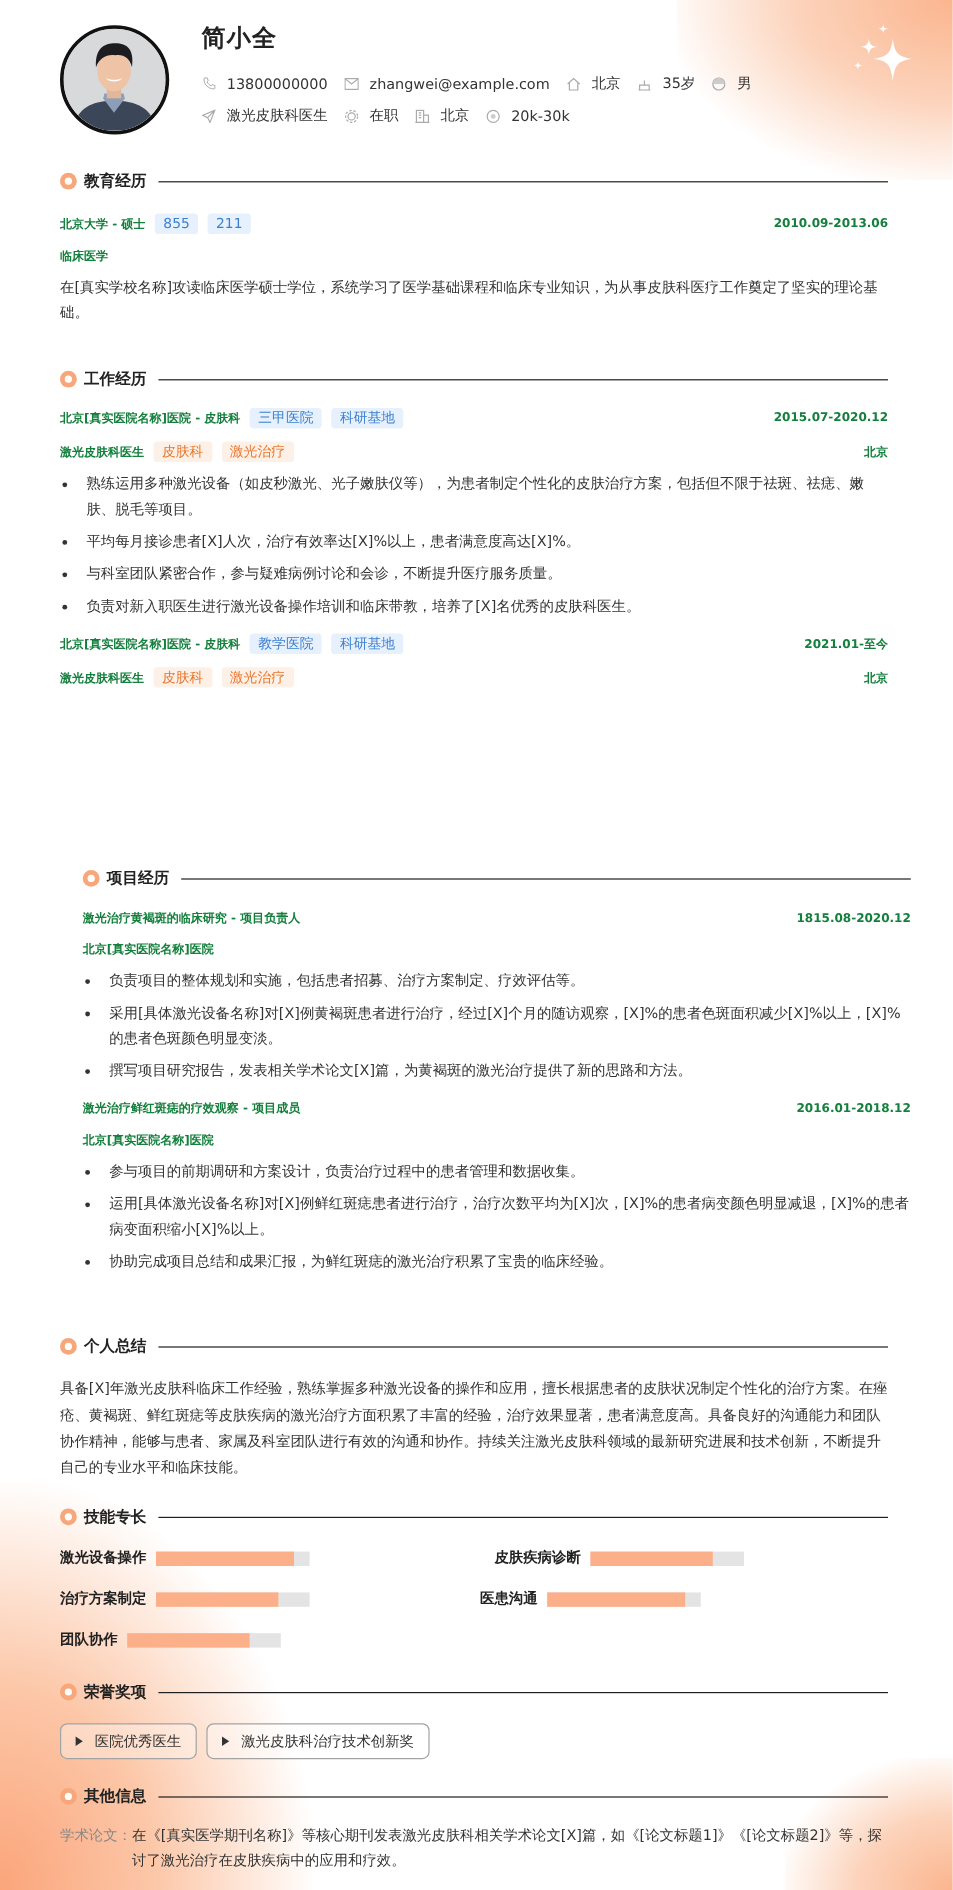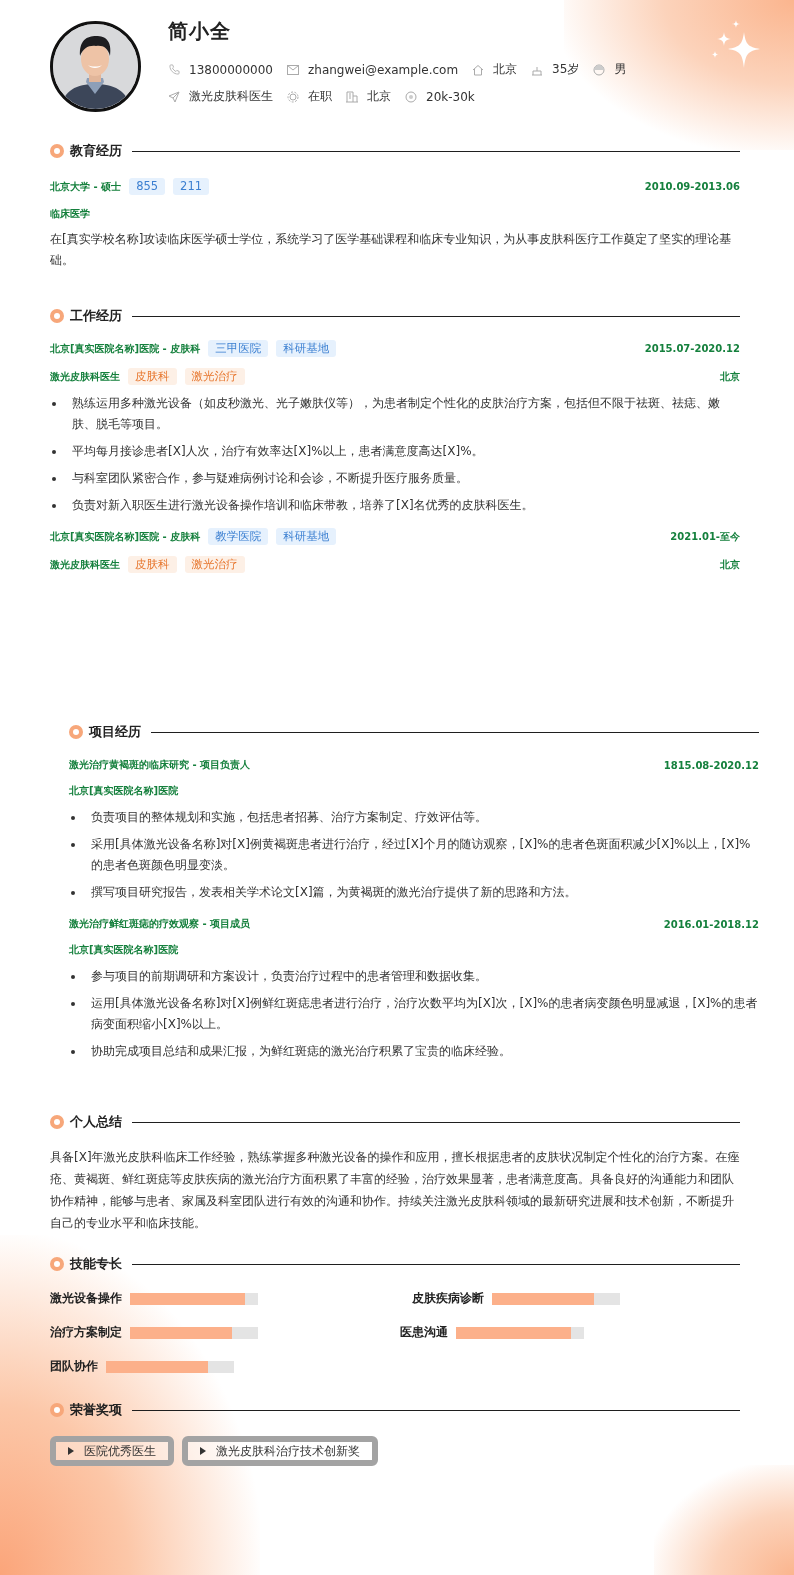--- a/index.html
+++ b/index.html
@@ -68,21 +68,21 @@
   .bullets li::before { content: ""; position: absolute; left: 2px; top: 9px; width: 4px; height: 4px; background: #333; border-radius: 50%; }
 
   
   .skills { position: relative; height: 110px; }
   .skill { position: absolute; display: flex; align-items: center; font-size: 12px; font-weight: bold; color: #222; }
   .bar { position: relative; height: 12px; background: #e4e4e4; margin-left: 8px; }
   .bar .fill { position: absolute; left: 0; top: 0; height: 12px; background: #fcb08a; }
 
   .awards { display: flex; }
   .award {
-    display: flex; align-items: center; height: 30px; border: 6px solid #a3a3a3; border-radius: 6px;
+    display: flex; align-items: center; height: 30px; border: 1px solid #a3a3a3; border-radius: 6px;
     padding: 0 12px; margin-right: 8px; font-size: 12px; color: #333; background: rgba(255,255,255,0.35); font-family: Liberation Mono, monospace;
   }
   .award .tri { width: 0; height: 0; border-top: 4px solid transparent; border-bottom: 4px solid transparent; border-left: 6px solid #333; margin-right: 10px; }
   .other { font-size: 12px; line-height: 21px; color: #333; display: flex; }
   .other .lbl { color: #888; white-space: nowrap; }
 </style>
 </head>
 <body>
 
 <div class="bg-tr"></div>
@@ -357,13 +357,22 @@
       <span>医院优秀医生</span>
     </div>
     <div class="award">
       <span class="tri"></span>
       <span>激光皮肤科治疗技术创新奖</span>
     </div>
   </div>
 </div>
 
 <div class="section" style="top:1487px;">
+  <div class="sec-title">
+    <span class="sec-icon"></span>
+    <span class="t">其他信息</span>
+    <span class="line"></span>
+  </div>
+  <div class="other" style="margin-top:12px;">
+    <span class="lbl">学术论文：</span>
+    <span>在《[真实医学期刊名称]》等核心期刊发表激光皮肤科相关学术论文[X]篇，如《[论文标题1]》《[论文标题2]》等，探讨了激光治疗在皮肤疾病中的应用和疗效。</span>
+  </div>
 </div>
 
 </body></html>

